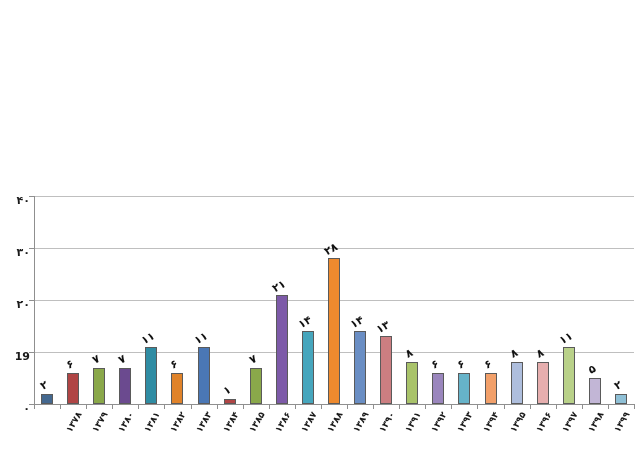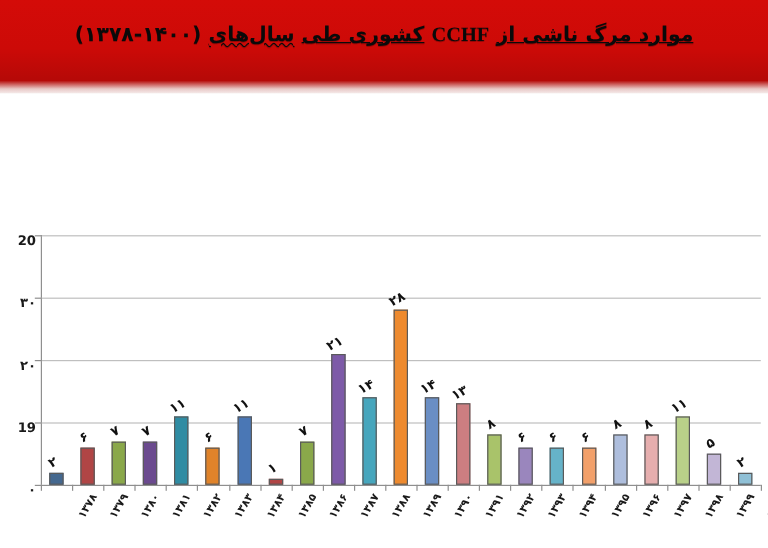--- a/index.html
+++ b/index.html
@@ -95,29 +95,20 @@
     white-space:nowrap;direction:rtl;
     transform:rotate(-60deg);
     transform-origin:right top;
   }
 </style>
 </head>
 <body>
 
 <div id="page">
 
-  <div class="banner">
-    <div class="banner-title">
-      <span class="ul">موارد مرگ ناشی از</span>
-      <span class="lat">CCHF</span>
-      <span class="ul">کشوری طی</span>
-      <span class="wav">سال‌های</span>
-      <span>(۱۴۰۰-۱۳۷۸)</span>
-    </div>
-  </div>
 
   <div class="chart-area">
     <div class="plot">
       <div class="axis-y"></div>
       <div class="axis-x"></div>
       <div id="gridlines">
           <div class="gridline" style="top: 156px;"></div>
           <div class="gridline" style="top: 104px;"></div>
           <div class="gridline" style="top: 52px;"></div>
           <div class="gridline" style="top: 0px;"></div>
@@ -127,21 +118,21 @@
           <div class="ytick" style="top: 156px;"></div>
           <div class="ytick" style="top: 104px;"></div>
           <div class="ytick" style="top: 52px;"></div>
           <div class="ytick" style="top: 0px;"></div>
         </div>
       <div id="ylabels">
           <div class="ylabel-wrap" style="top: 201px;"><span style="font-size: 11px; font-weight: bold; color: rgb(26, 26, 26); direction: rtl;">۰</span></div>
           <div class="ylabel-wrap" style="top: 149px;"><span style="font-size: 11px; font-weight: bold; color: rgb(26, 26, 26); direction: rtl;">19</span></div>
           <div class="ylabel-wrap" style="top: 97px;"><span style="font-size: 11px; font-weight: bold; color: rgb(26, 26, 26); direction: rtl;">۲۰</span></div>
           <div class="ylabel-wrap" style="top: 45px;"><span style="font-size: 11px; font-weight: bold; color: rgb(26, 26, 26); direction: rtl; margin-top: 28px;">۳۰</span></div>
-          <div class="ylabel-wrap" style="top: -7px;"><span style="font-size: 11px; font-weight: bold; color: rgb(26, 26, 26); direction: rtl;">20</span></div>
+          <div class="ylabel-wrap" style="top: -7px;"><span style="font-size: 11px; font-weight: bold; color: rgb(26, 26, 26); direction: rtl;">۴۰</span></div>
         </div>
       <div class="bars" id="bars">
           <div class="bar-slot" style="left: 0px; width: 26.087px;">
             <div class="bar" title="۱۳۷۸: 2" style="height: 10.4px; background: rgb(68, 104, 143);"></div>
             <div class="bar-val" style="bottom: 13.4px;">۲</div>
           </div>
           <div class="bar-slot" style="left: 26.087px; width: 26.087px;">
             <div class="bar" title="۱۳۷۹: 6" style="height: 31.2px; background: rgb(176, 69, 69);"></div>
             <div class="bar-val" style="bottom: 34.2px;">۶</div>
           </div>

